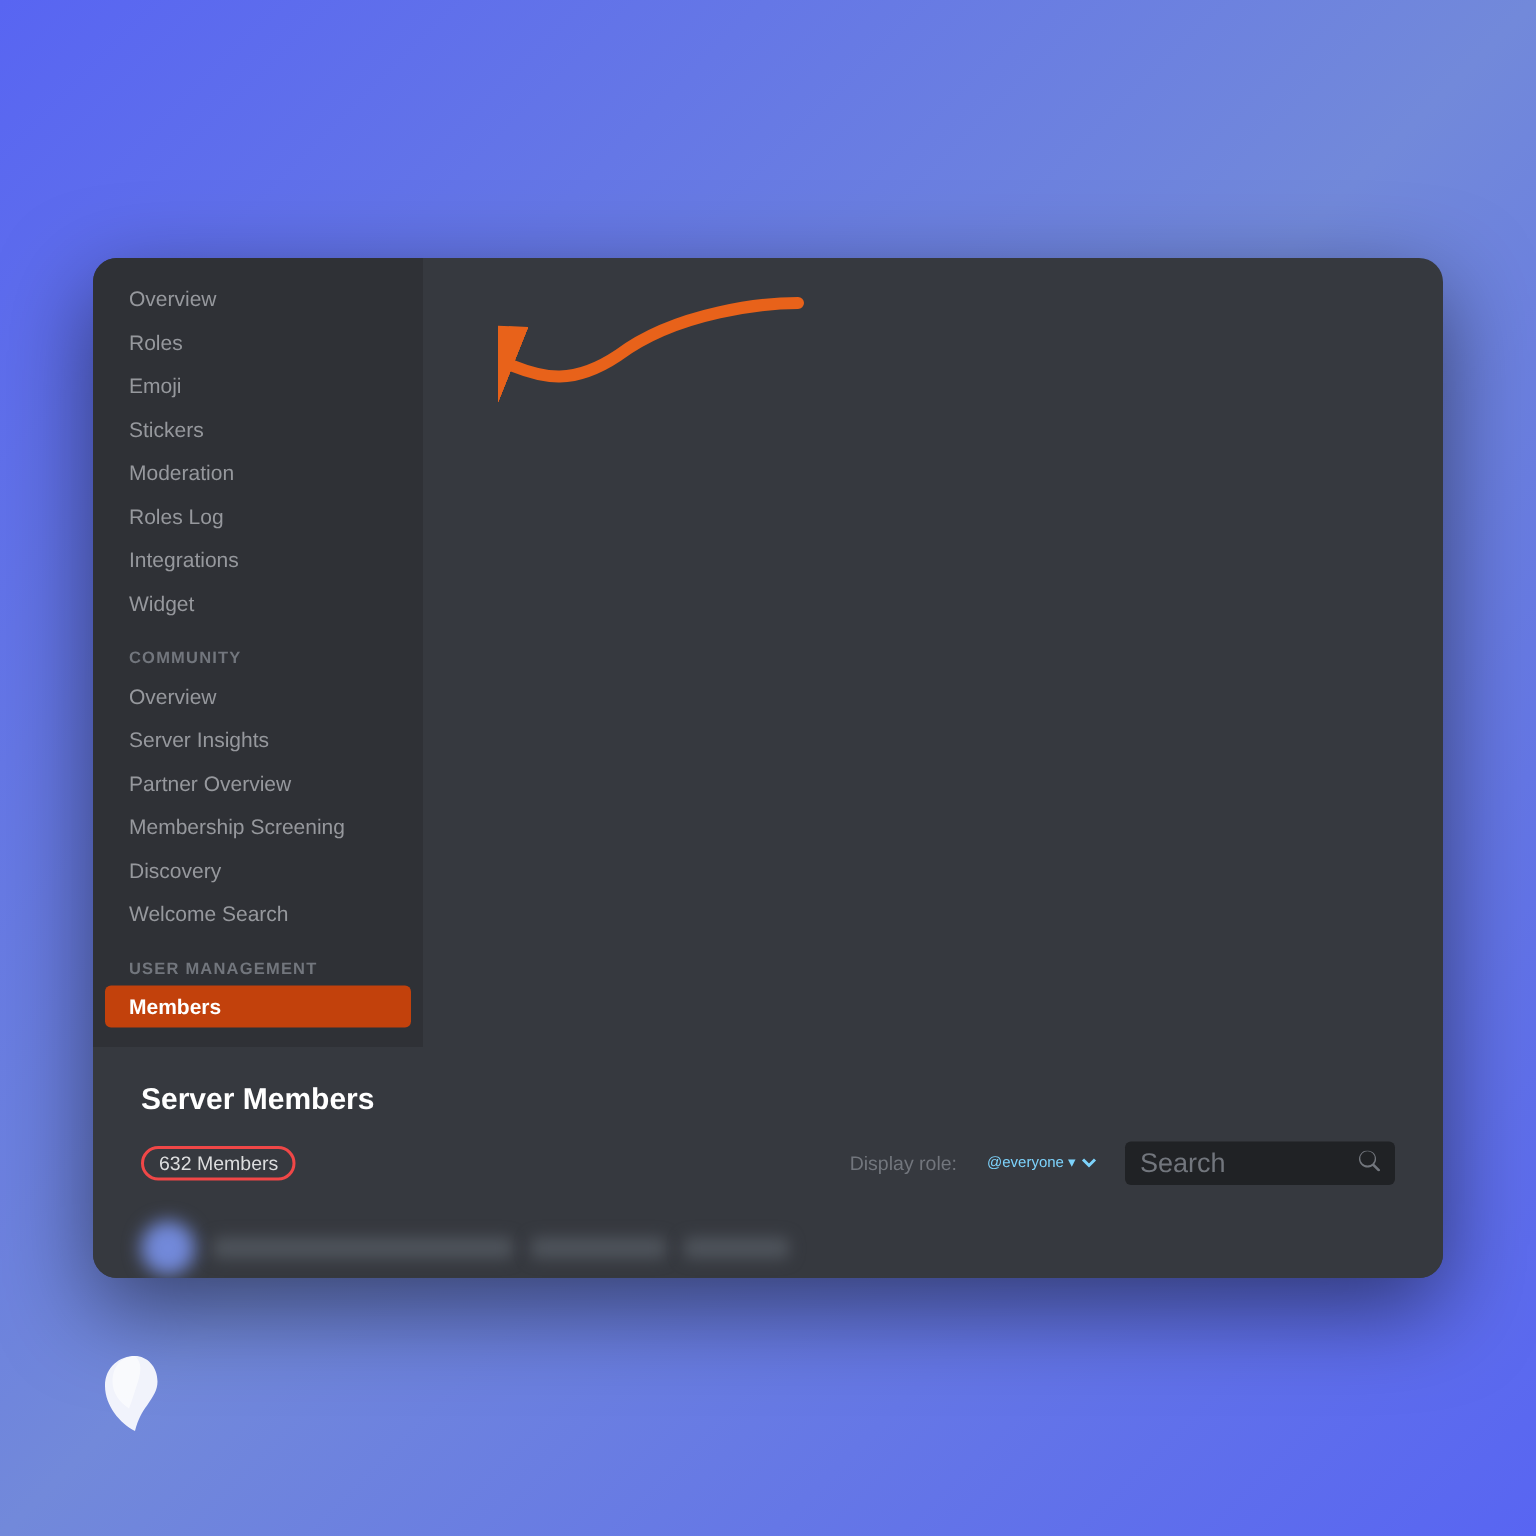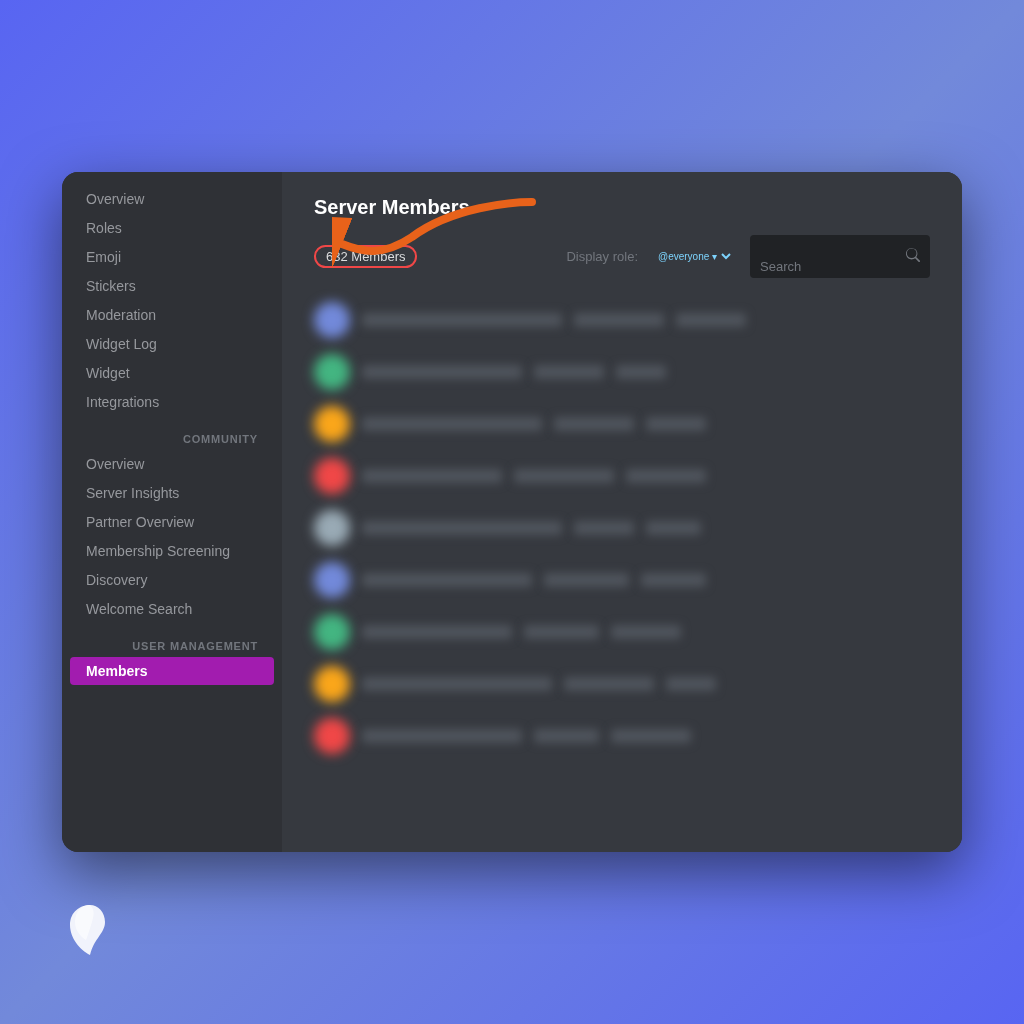--- a/index.html
+++ b/index.html
@@ -16,20 +16,21 @@
     }
 
     .app-window {
       width: 900px;
       height: 680px;
       background: #36393f;
       border-radius: 16px;
       display: flex;
       overflow: hidden;
       box-shadow: 0 20px 60px rgba(0,0,0,0.5);
+      flex-direction: column;
     }
 
     
     .sidebar {
       width: 220px;
       min-width: 220px;
       background: #2f3136;
       overflow-y: auto;
       padding: 12px 0;
     }
@@ -40,34 +41,33 @@
     .sidebar-item {
       padding: 6px 16px;
       color: #96989d;
       font-size: 14px;
       cursor: pointer;
       border-radius: 4px;
       margin: 1px 8px;
       white-space: nowrap;
     }
     .sidebar-item.active {
-      background: #a21caf;
+      background: #c2410c;
       color: #ffffff;
       font-weight: 600;
     }
 
     .sidebar-section-label {
       padding: 16px 16px 4px 16px;
       color: #72767d;
       font-size: 11px;
       font-weight: 700;
       text-transform: uppercase;
       letter-spacing: 0.8px;
       margin: 0 8px;
-      text-align: right;
     }
 
     
     .main-content {
       flex: 1;
       background: #36393f;
       display: flex;
       flex-direction: column;
       overflow: hidden;
     }
@@ -121,23 +121,22 @@
       border-radius: 4px;
       padding: 4px 10px;
       gap: 6px;
     }
 
     .search-input {
       background: transparent;
       border: none;
       outline: none;
       color: #dcddde;
-      font-size: 13px;
+      font-size: 18px;
       width: 140px;
-      margin-top: 20px;
     }
 
     .search-input::placeholder { color: #72767d; }
 
     .search-icon-svg {
       color: #72767d;
       font-size: 14px;
     }
 
     
@@ -220,23 +219,23 @@
 
   <div class="app-window">
 
     <div class="sidebar">
 
       <div class="sidebar-item">Overview</div>
       <div class="sidebar-item">Roles</div>
       <div class="sidebar-item">Emoji</div>
       <div class="sidebar-item">Stickers</div>
       <div class="sidebar-item">Moderation</div>
-      <div class="sidebar-item">Widget Log</div>
+      <div class="sidebar-item">Roles Log</div>
+      <div class="sidebar-item">Integrations</div>
       <div class="sidebar-item">Widget</div>
-      <div class="sidebar-item">Integrations</div>
 
       <div class="sidebar-section-label">COMMUNITY</div>
       <div class="sidebar-item">Overview</div>
       <div class="sidebar-item">Server Insights</div>
       <div class="sidebar-item">Partner Overview</div>
       <div class="sidebar-item">Membership Screening</div>
       <div class="sidebar-item">Discovery</div>
       <div class="sidebar-item">Welcome Search</div>
 
       <div class="sidebar-section-label">USER MANAGEMENT</div>

